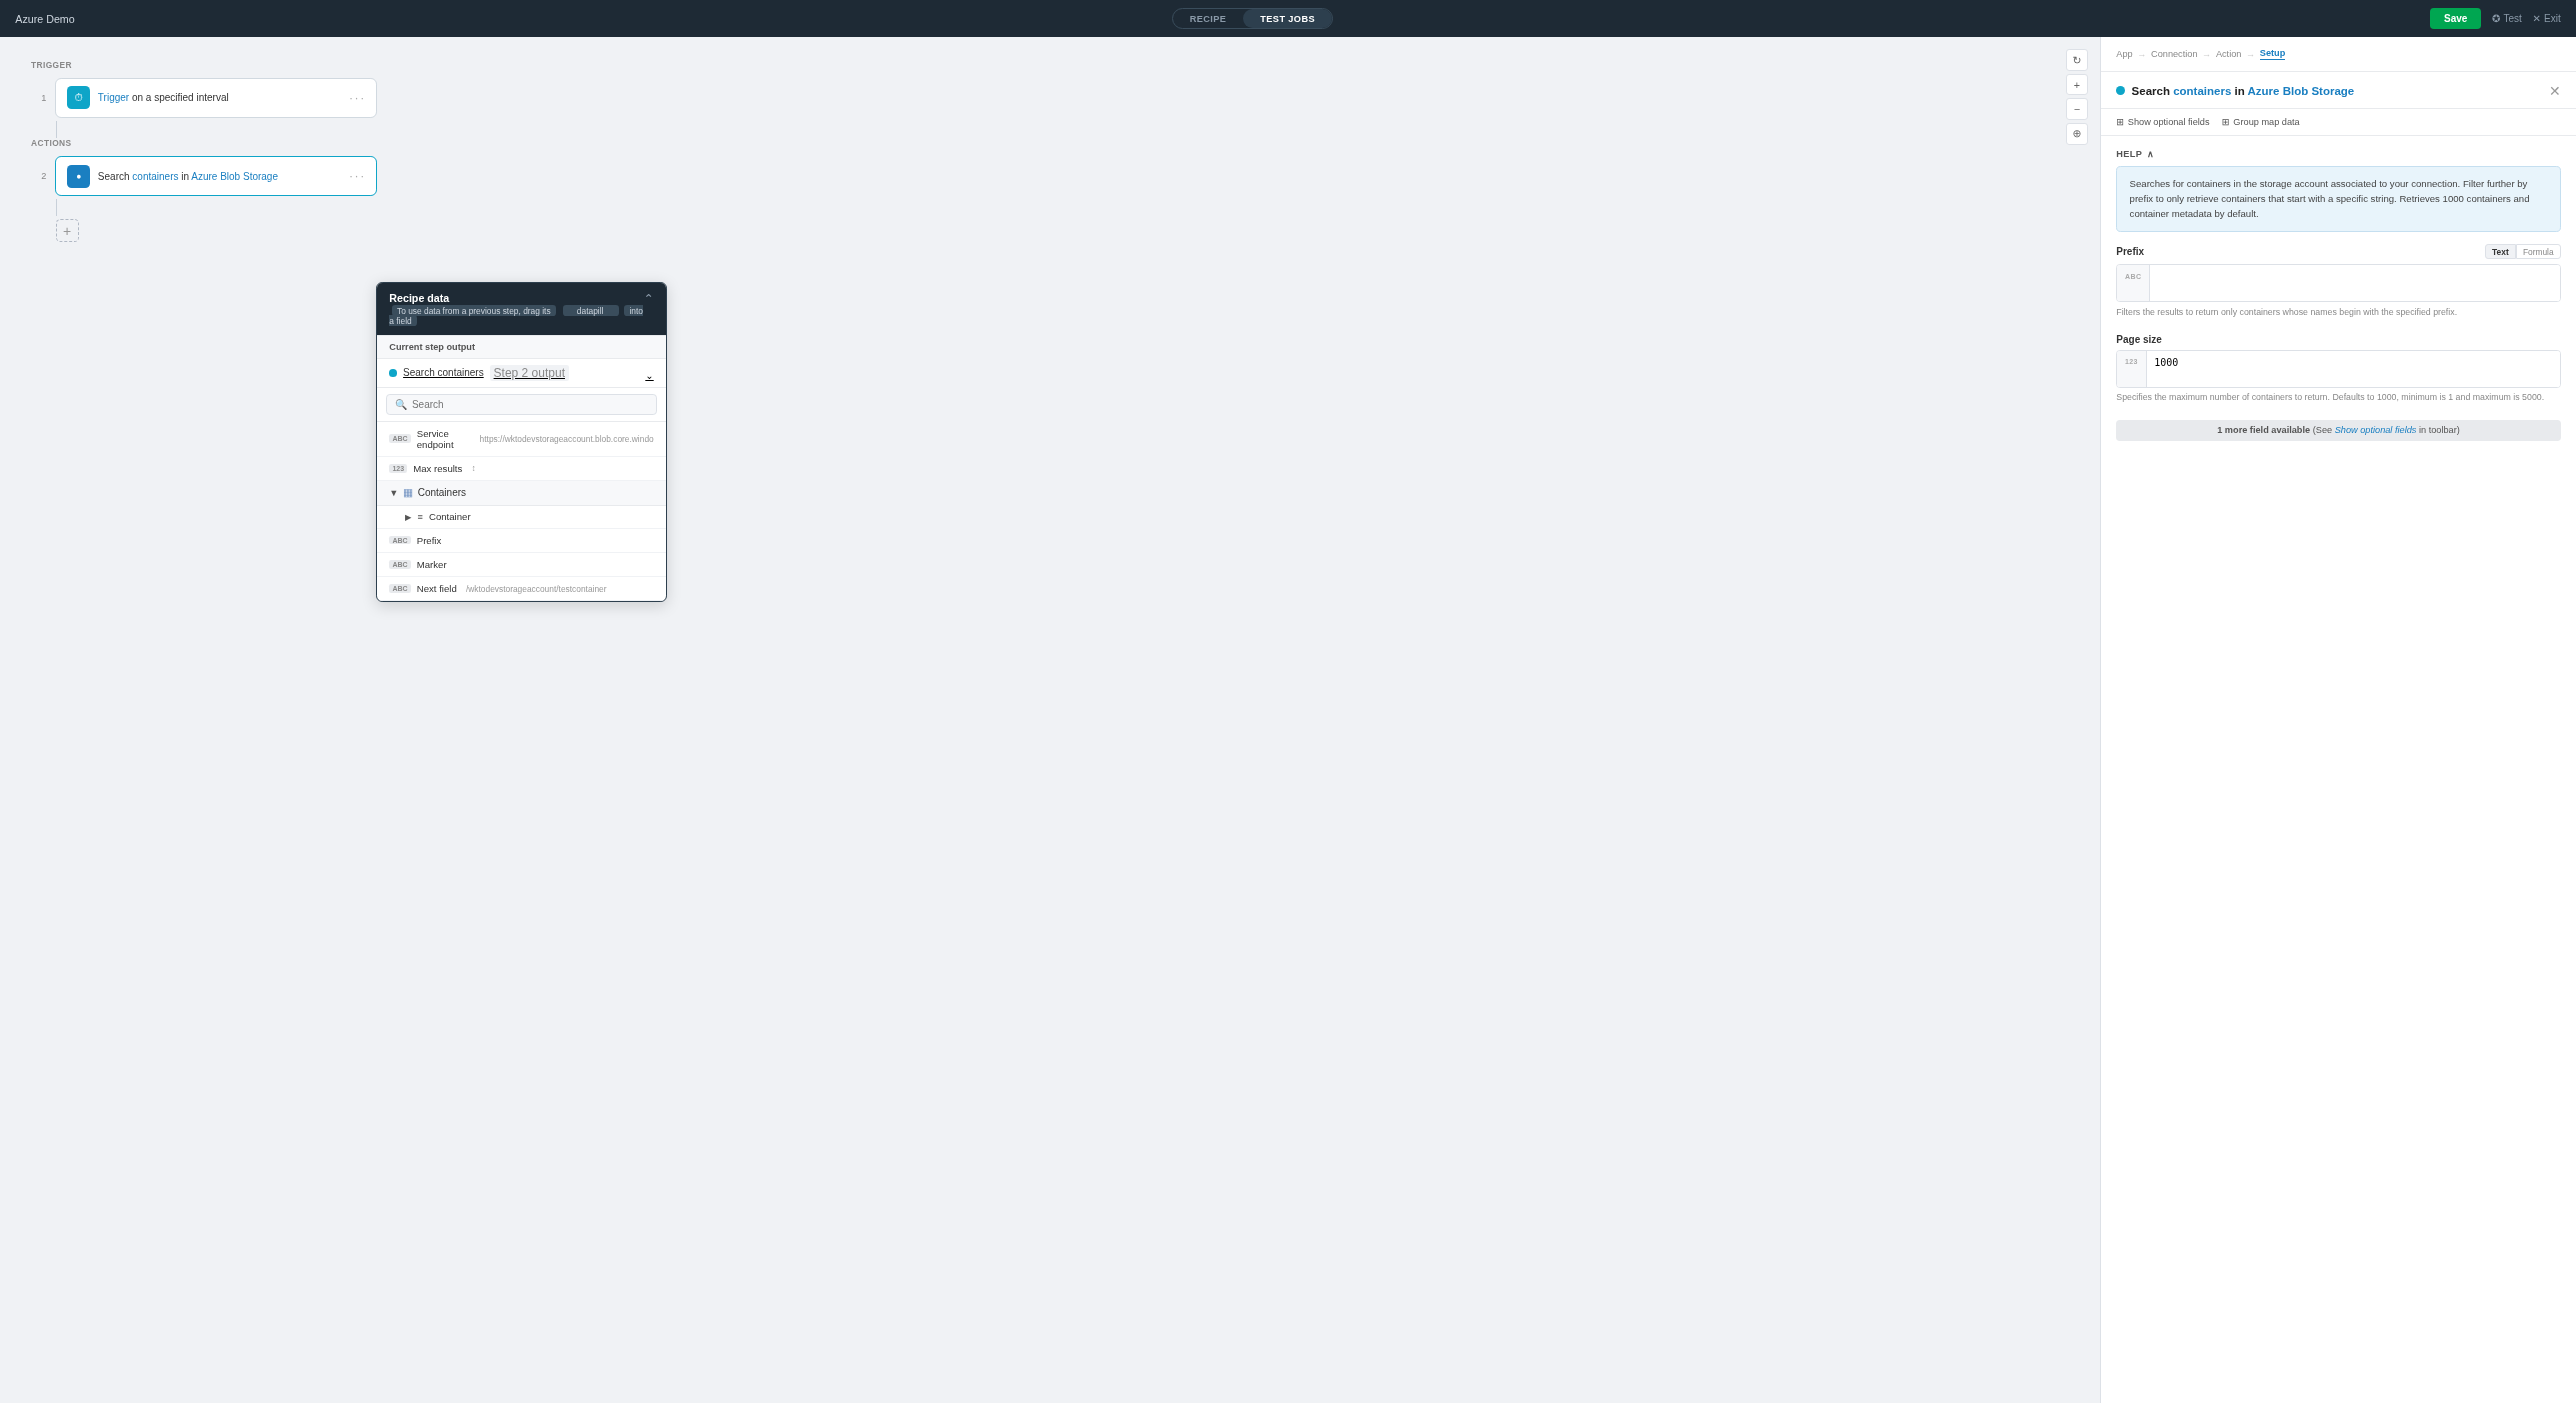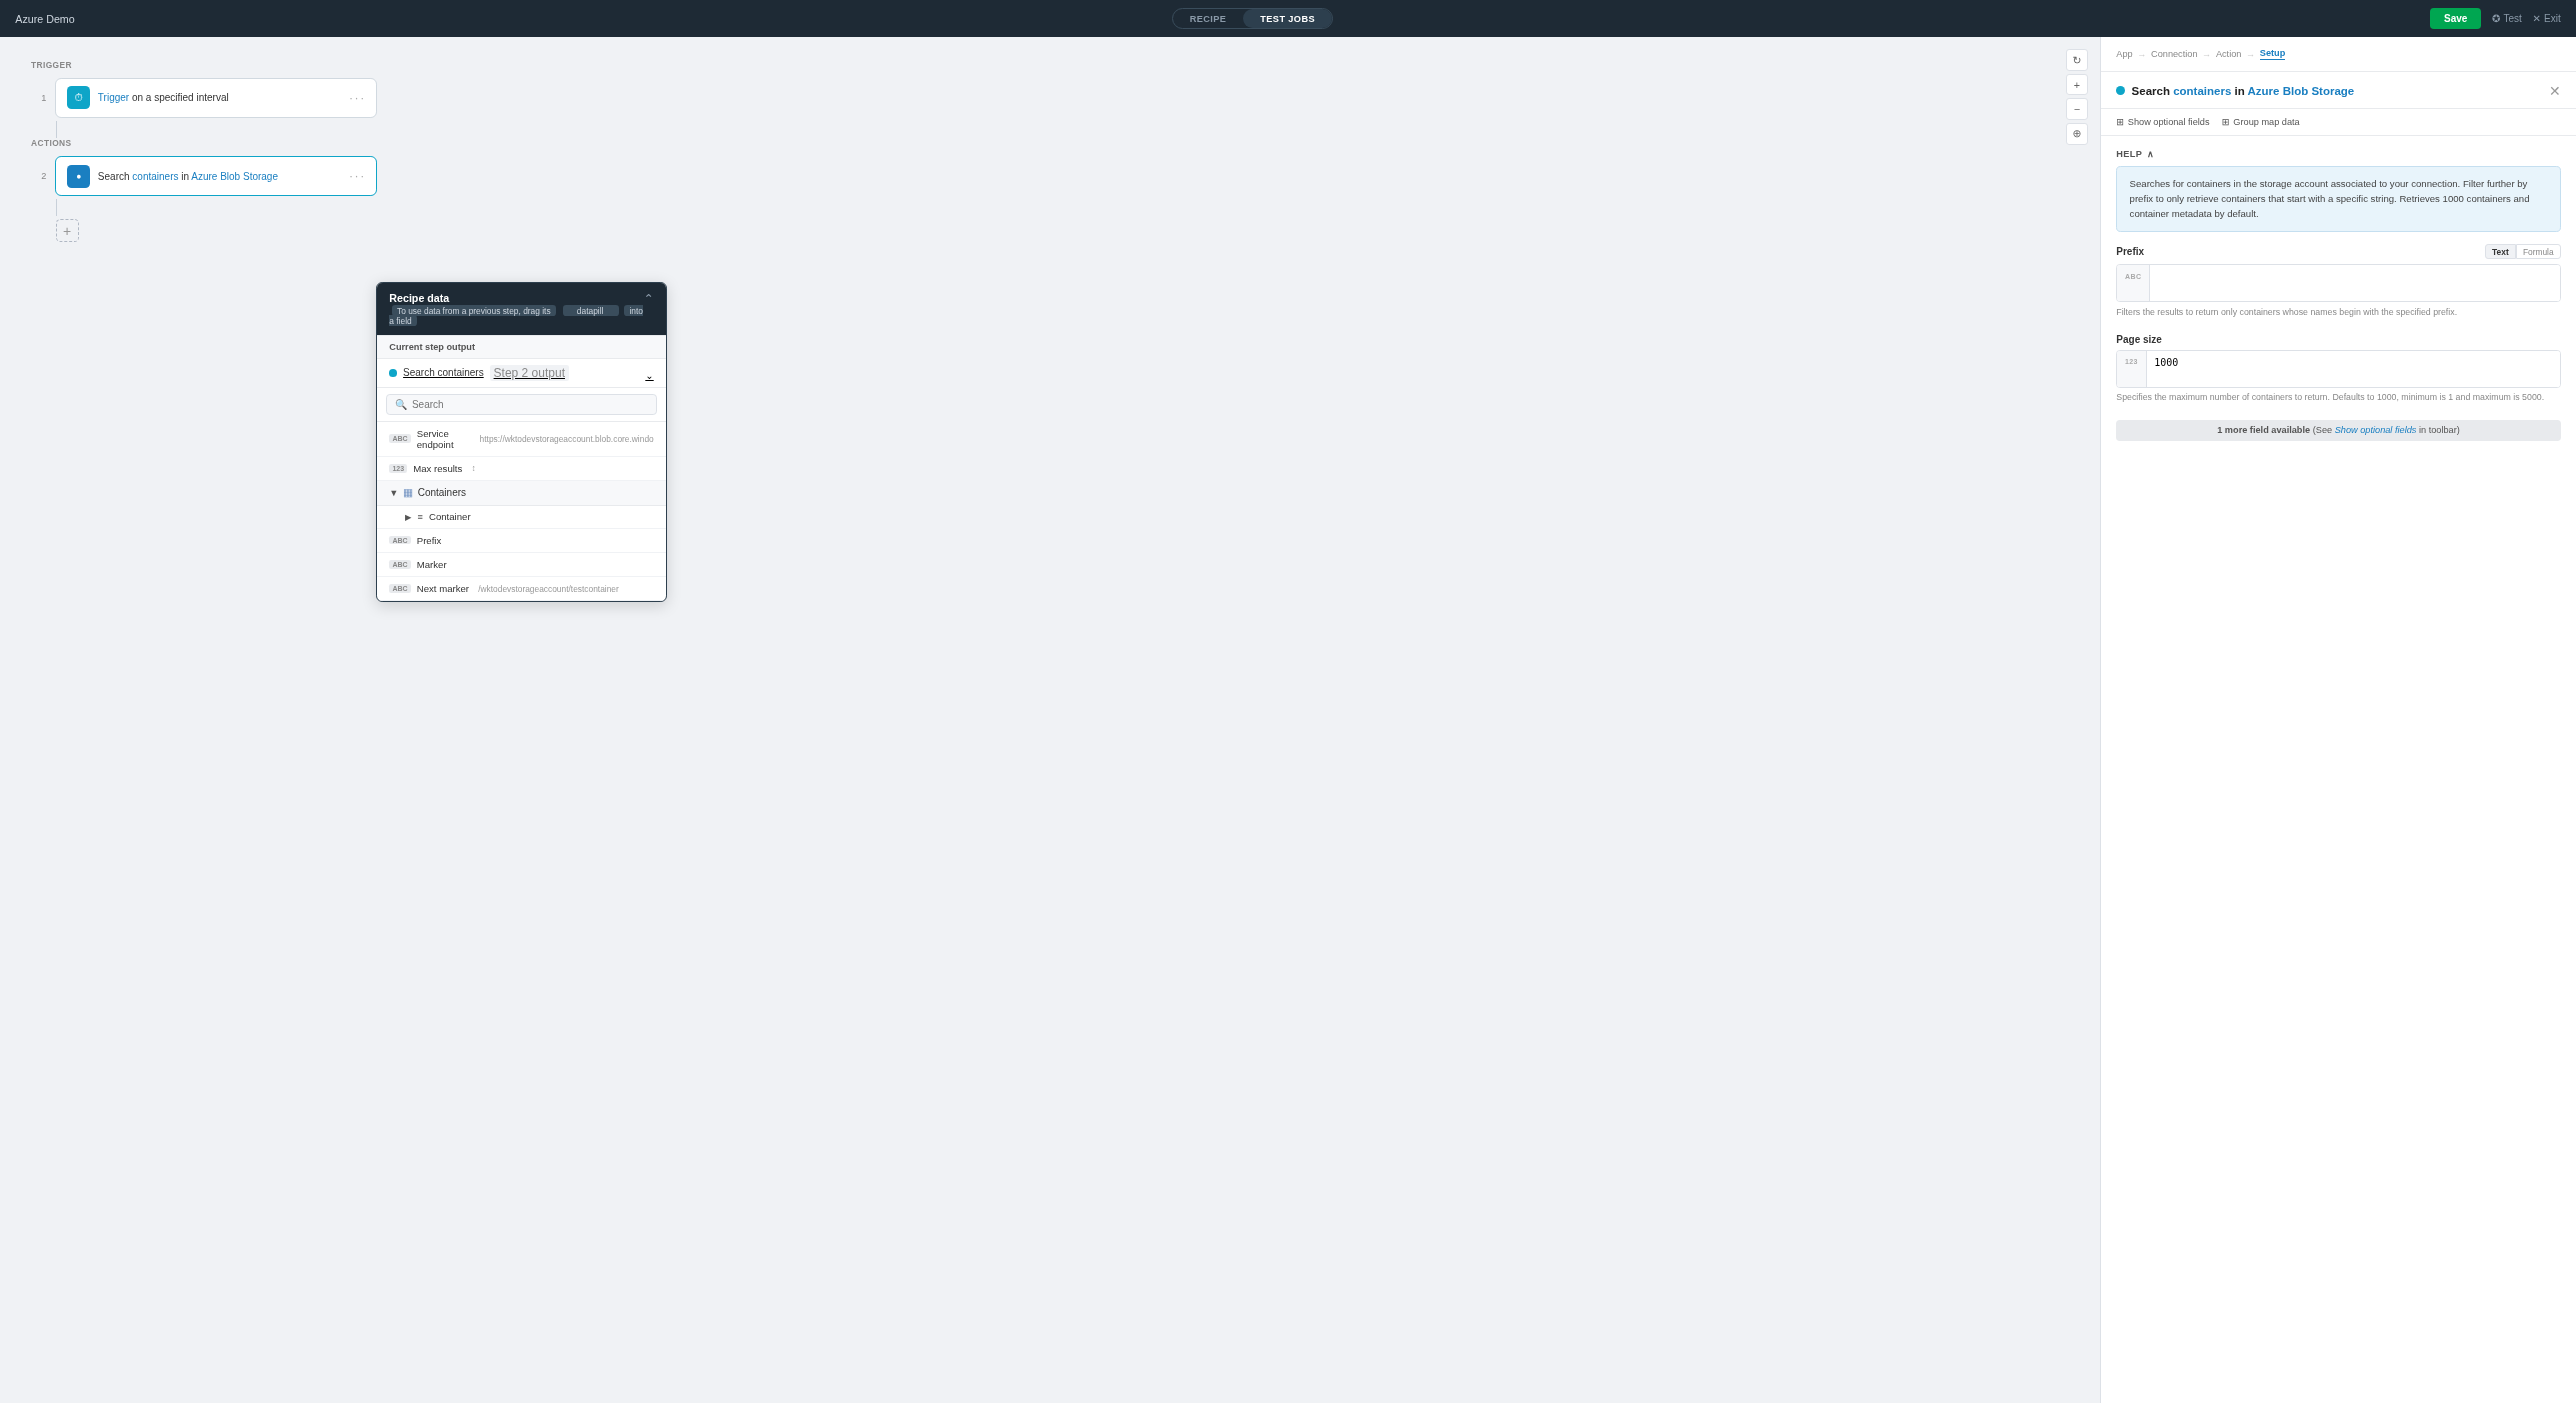--- a/index.html
+++ b/index.html
@@ -217,21 +217,21 @@
             <span class="data-item-name">Prefix</span>
           </div>
 
           <div class="data-item">
             <span class="type-badge">ABC</span>
             <span class="data-item-name">Marker</span>
           </div>
 
           <div class="data-item">
             <span class="type-badge">ABC</span>
-            <span class="data-item-name">Next marker</span>
+            <span class="data-item-name">Next field</span>
             <span class="data-item-val">/wktodevstorageaccount/testcontainer</span>
           </div>
         </div>
       </div>
     </div>
 
     <div class="canvas-controls">
       <button class="ctrl-btn">↻</button>
       <button class="ctrl-btn">+</button>
       <button class="ctrl-btn">−</button>

